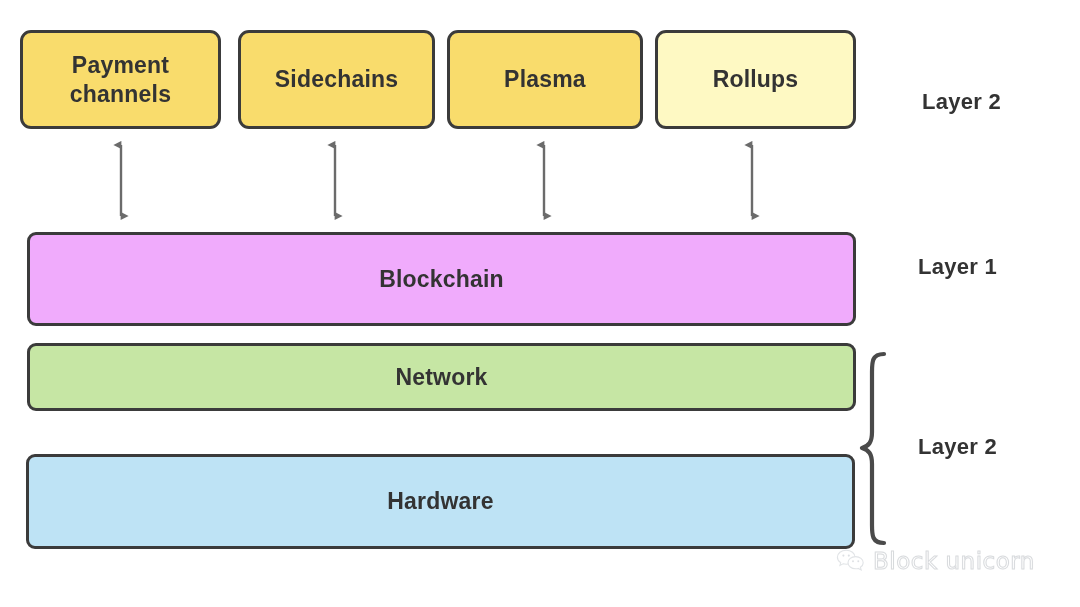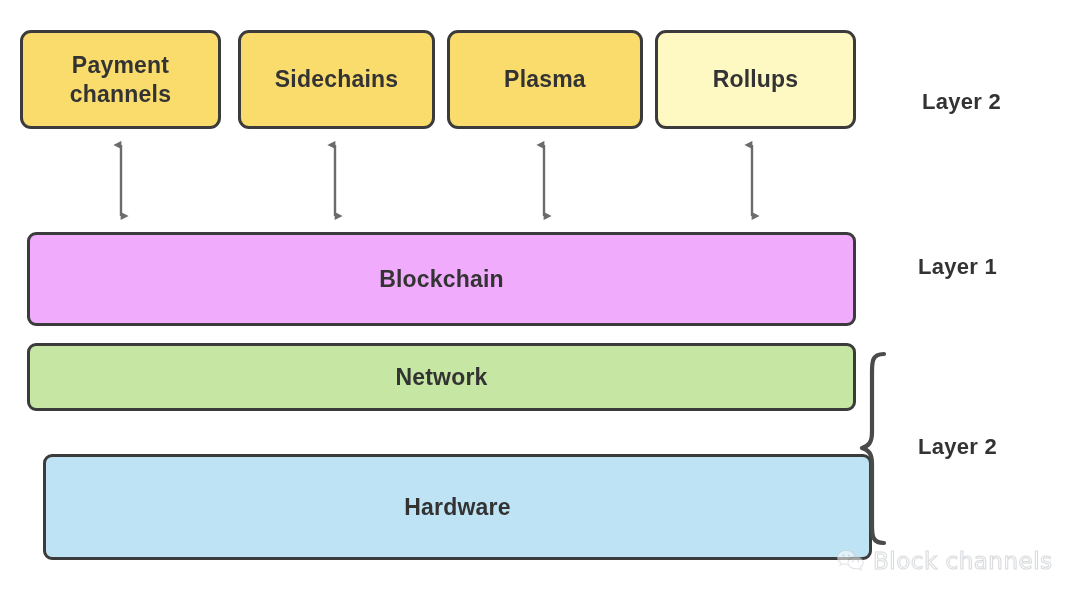--- a/index.html
+++ b/index.html
@@ -109,21 +109,21 @@
   </div>
 
   <div class="node bar" style="left:27px; top:232px; width:829px; height:94px; background:#f0abfc;">
     <span>Blockchain</span>
   </div>
 
   <div class="node bar" style="left:27px; top:343px; width:829px; height:68px; background:#c6e6a4;">
     <span>Network</span>
   </div>
 
-  <div class="node bar" style="left:43px; top:454px; width:829px; height:106px; background:#bee3f5;">
+  <div class="node bar" style="left:26px; top:454px; width:829px; height:95px; background:#bee3f5;">
     <span>Hardware</span>
   </div>
 
   <svg id="vector-layer" viewBox="0 0 1080 607">
     <defs>
       <marker id="arrowUp" markerWidth="9" markerHeight="9" refX="4.5" refY="8.2" orient="auto-start-reverse" markerUnits="userSpaceOnUse">
         <path d="M4.5,0.6 L8.6,8.6 L0.4,8.6 Z" fill="#6b6b6b"></path>
       </marker>
     </defs>
 
@@ -159,16 +159,16 @@
                  C20.5,20.8 21.4,20.7 22.2,20.4 L25.2,21.9 L24.4,19.3
                  C26.1,18.2 27.2,16.6 27.2,14.7 C27.2,11.4 23.9,8.6 19.6,8.6 Z" fill="#ffffff"></path>
       </g>
       <g fill="#c3c8ce">
         <circle cx="7.4" cy="7.6" r="1.05"></circle>
         <circle cx="12.8" cy="7.6" r="1.05"></circle>
         <circle cx="17.0" cy="13.2" r="0.95"></circle>
         <circle cx="22.3" cy="13.2" r="0.95"></circle>
       </g>
     </svg>
-    <span class="wm-text">Block channels</span>
+    <span class="wm-text">Block unicorn</span>
   </div>
 
 </div>
 
 </body></html>

